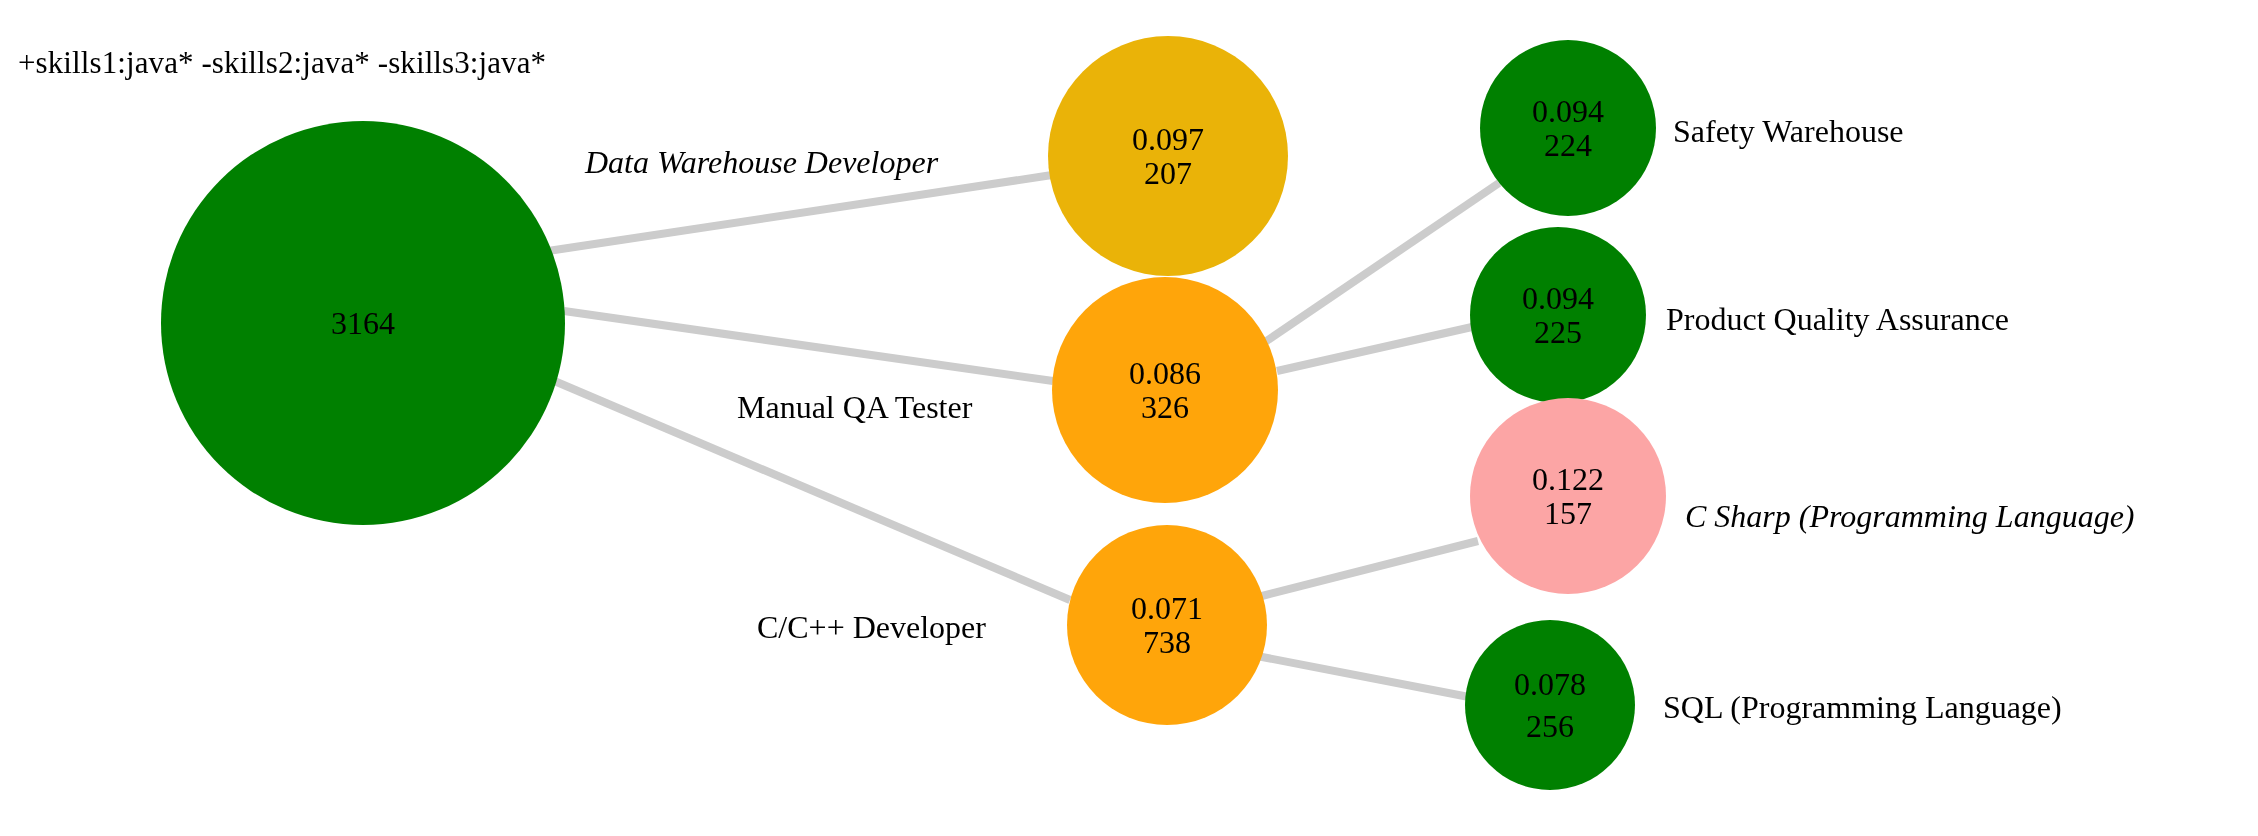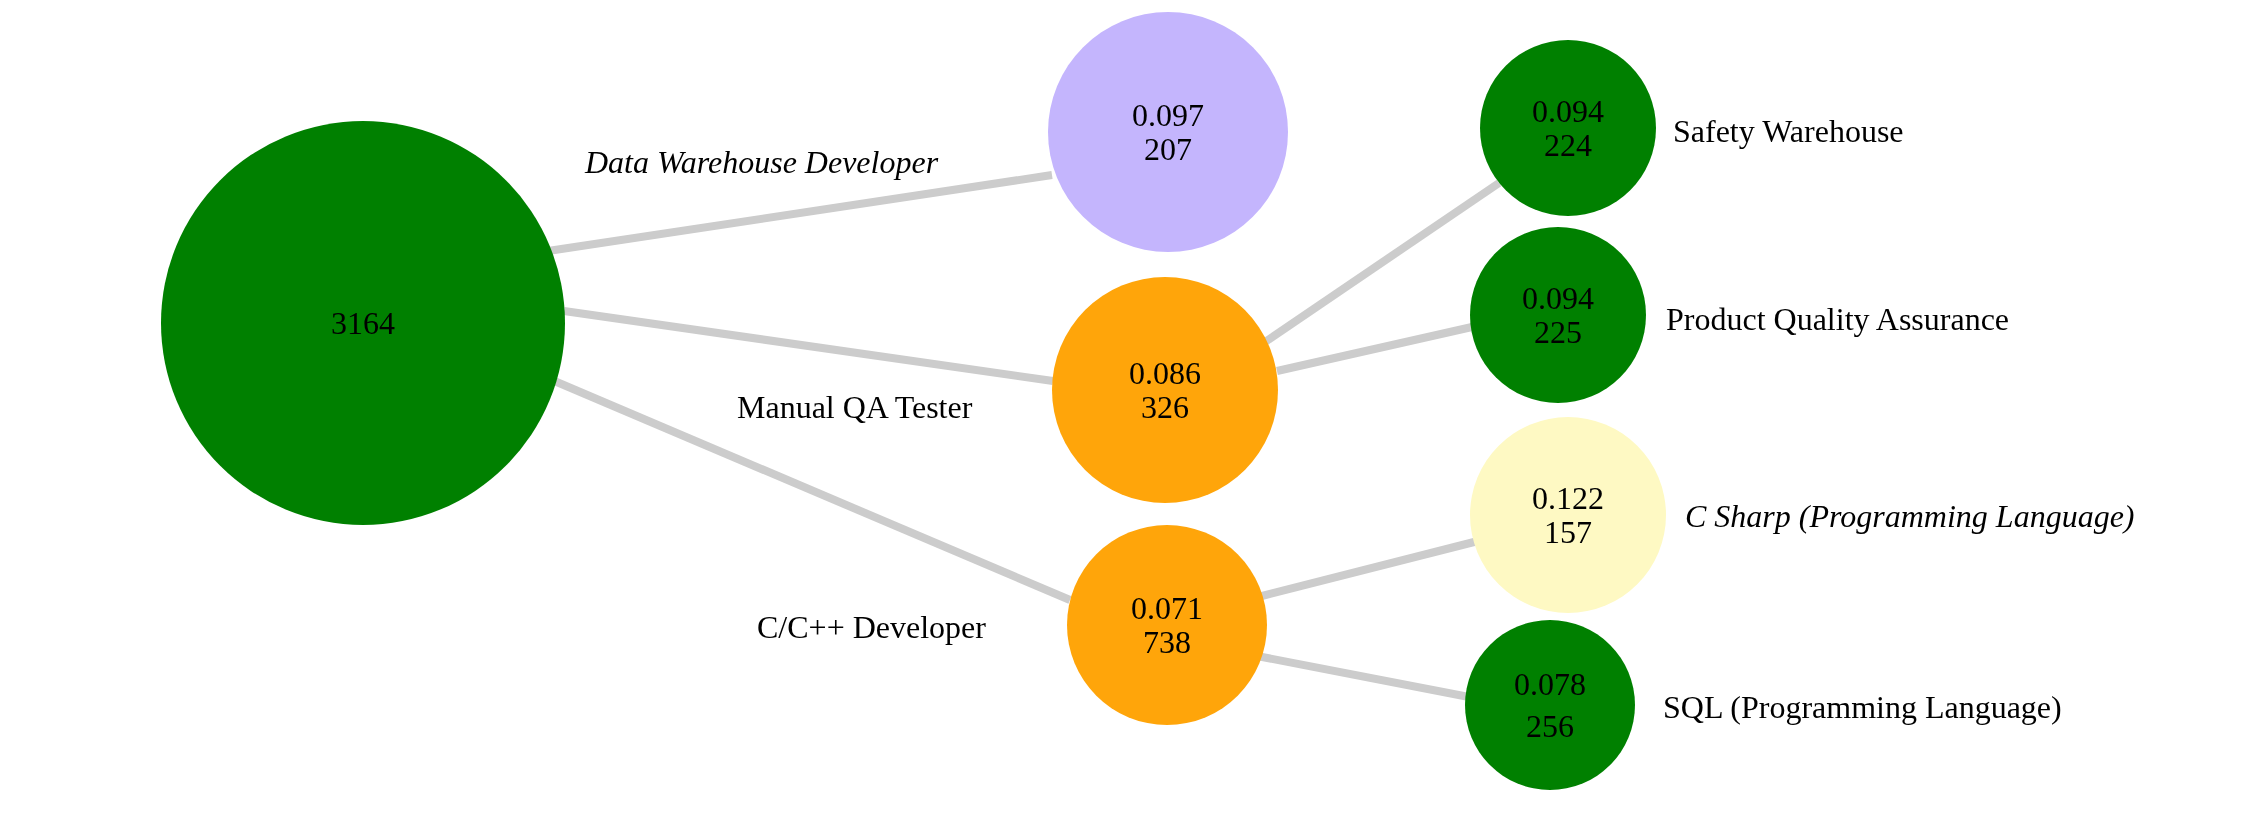--- a/index.html
+++ b/index.html
@@ -73,26 +73,27 @@
         <line x1="548" y1="251" x2="1052" y2="175" stroke="#cccccc" stroke-width="8" stroke-linecap="butt"></line>
         <line x1="564" y1="311" x2="1053" y2="381" stroke="#cccccc" stroke-width="8" stroke-linecap="butt"></line>
         <line x1="552" y1="380" x2="1070" y2="600" stroke="#cccccc" stroke-width="8" stroke-linecap="butt"></line>
         <line x1="1265" y1="342" x2="1499" y2="183" stroke="#cccccc" stroke-width="8" stroke-linecap="butt"></line>
         <line x1="1277" y1="371" x2="1472" y2="327" stroke="#cccccc" stroke-width="8" stroke-linecap="butt"></line>
         <line x1="1258" y1="597" x2="1478" y2="541" stroke="#cccccc" stroke-width="8" stroke-linecap="butt"></line>
         <line x1="1257" y1="656" x2="1469" y2="697" stroke="#cccccc" stroke-width="8" stroke-linecap="butt"></line>
       </g>
   </svg>
 
+  <div class="query-text" style="left:18px; top:45px;">+skills1:java* -skills2:java* -skills3:java*</div>
 
   <div id="nodes-layer">
       <div class="node node-green" style="left: 161px; top: 121px; width: 404px; height: 404px; background: rgb(0, 128, 0);">
         <span class="node-line node-single">3164</span>
       </div>
-      <div class="node node-orange" style="left: 1048px; top: 12px; width: 240px; height: 240px; background: #c4b5fd;">
+      <div class="node node-orange" style="left: 1048px; top: 36px; width: 240px; height: 240px; background: #eab308;">
         <span class="node-line node-score">0.097</span>
         <span class="node-line node-count">207</span>
       </div>
       <div class="edge-label" style="left: 585px; top: 162px; font-style: italic;">Data Warehouse Developer</div>
       <div class="node node-orange" style="left: 1052px; top: 277px; width: 226px; height: 226px; background: rgb(255, 165, 10);">
         <span class="node-line node-score">0.086</span>
         <span class="node-line node-count">326</span>
       </div>
       <div class="edge-label" style="left: 737px; top: 407px;">Manual QA Tester</div>
       <div class="node node-orange" style="left: 1067px; top: 525px; width: 200px; height: 200px; background: rgb(255, 165, 10); text-align: center;">
@@ -103,21 +104,21 @@
       <div class="node node-green" style="left: 1480px; top: 40px; width: 176px; height: 176px; background: rgb(0, 128, 0);">
         <span class="node-line node-score">0.094</span>
         <span class="node-line node-count">224</span>
       </div>
       <div class="node-label" style="left: 1673px; top: 131px;">Safety Warehouse</div>
       <div class="node node-green" style="left: 1470px; top: 227px; width: 176px; height: 176px; background: rgb(0, 128, 0);">
         <span class="node-line node-score">0.094</span>
         <span class="node-line node-count">225</span>
       </div>
       <div class="node-label" style="left: 1666px; top: 319px;">Product Quality Assurance</div>
-      <div class="node node-green" style="left: 1470px; top: 417px; width: 196px; height: 196px; background: #fef9c3;">
+      <div class="node node-green" style="left: 1470px; top: 398px; width: 196px; height: 196px; background: #fca5a5;">
         <span class="node-line node-score">0.122</span>
         <span class="node-line node-count">157</span>
       </div>
       <div class="node-label" style="left: 1685px; top: 516px; font-style: italic;">C Sharp (Programming Language)</div>
       <div class="node node-green" style="left: 1465px; top: 620px; width: 170px; height: 170px; background: rgb(0, 128, 0); gap: 8px;">
         <span class="node-line node-score">0.078</span>
         <span class="node-line node-count">256</span>
       </div>
       <div class="node-label" style="left: 1663px; top: 707px;">SQL (Programming Language)</div>
     </div>

